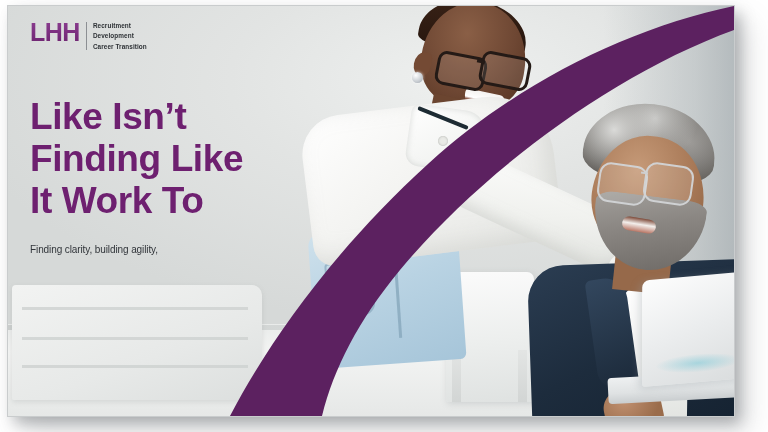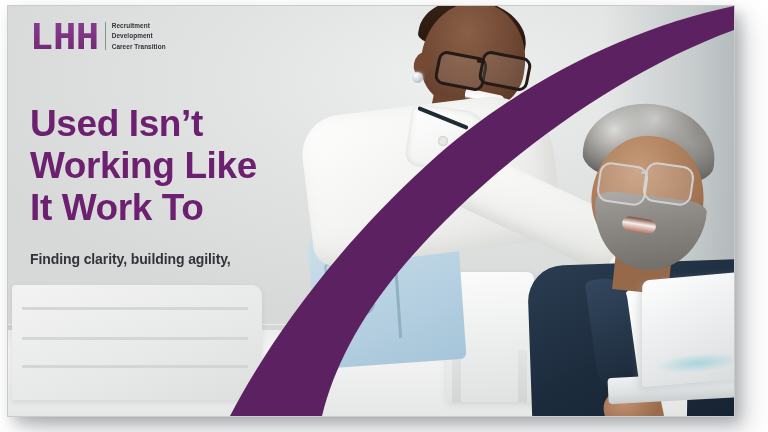--- a/index.html
+++ b/index.html
@@ -389,23 +389,23 @@
   }
 
   
   .logo {
     display: flex;
     align-items: flex-start;
     gap: 6px;
     margin-bottom: 44px;
   }
   .logo-mark {
-    font-family: Liberation Mono, monospace;
+    font-family: Liberation Sans, sans-serif;
     font-weight: bold;
-    font-size: 39px;
+    font-size: 25px;
     letter-spacing: -0.5px;
     line-height: 1;
     color: #7b2f80;
     background: linear-gradient(to bottom, #8b3d90 0%, #6d2470 100%);
     -webkit-background-clip: text;
     background-clip: text;
     -webkit-text-fill-color: transparent;
   }
   .logo-divider {
     width: 1px;
@@ -431,22 +431,22 @@
     line-height: 1.14;
     color: #6e2070;
     letter-spacing: -0.4px;
     margin: 0 0 20px 0;
   }
   .headline div { white-space: nowrap; }
 
   
   .subtitle {
     font-family: "Liberation Sans", sans-serif;
-    font-weight: bold;
-    font-size: 14px;
+    font-weight: normal;
+    font-size: 10px;
     line-height: 1.42;
     color: #31353a;
     letter-spacing: -0.1px;
   }
   .subtitle div { white-space: nowrap; }
 </style>
 </head>
 <body>
 
 <div id="slide-frame">
@@ -528,22 +528,22 @@
         <span class="logo-mark">LHH</span>
         <span class="logo-divider"></span>
         <span class="logo-tagline">
           <div>Recruitment</div>
           <div>Development</div>
           <div>Career Transition</div>
         </span>
       </div>
 
       <h1 class="headline">
-        <div>Used Isn’t</div>
-        <div>Working Like</div>
+        <div>Like Isn’t</div>
+        <div>Finding Like</div>
         <div>It Work To</div>
       </h1>
 
       <div class="subtitle">
         <div>Finding clarity, building agility,</div>
       </div>
 
     </div>
 
   </div>

